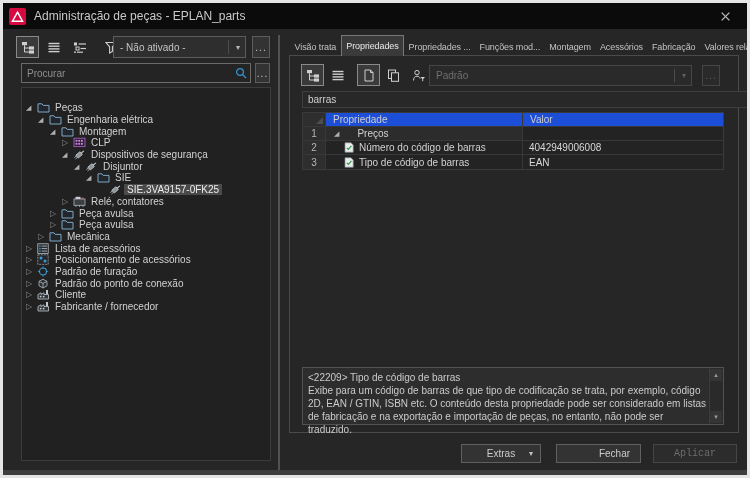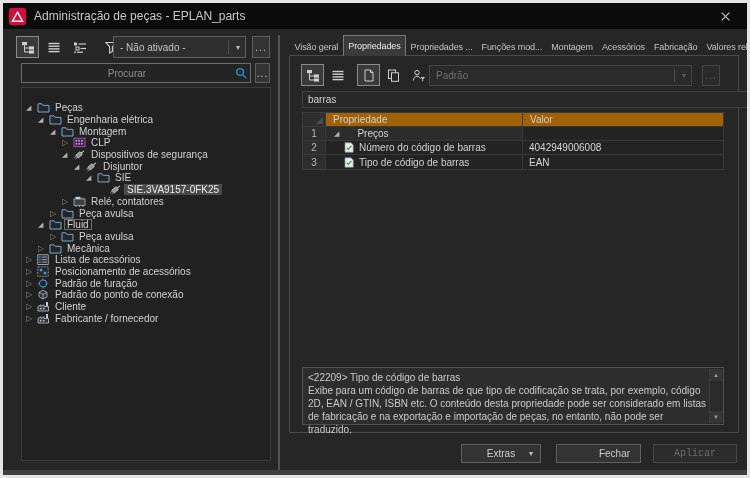--- a/index.html
+++ b/index.html
@@ -38,21 +38,21 @@
   .pushbtn .btn-arr { position:absolute; right:7px; font-size:8px; color:#c0c0c0; }
 
   
   .lt-toolbar { position:absolute; left:13px; top:33px; display:flex; align-items:center; }
   .lt-toolbar .gap { width:3px; } .lt-toolbar .gap2 { width:8px; }
   .lt-dd { position:absolute; left:110px; top:33px; width:133px; height:22px; font-size:10px; }
   .lt-more1 { position:absolute; left:249px; top:33px; width:18px; height:22px; }
   .searchbox { position:absolute; left:18px; top:60px; width:230px; height:20px;
     background:#242424; border:1px solid #6b6b6b; display:flex; align-items:center; }
   .searchbox input { flex:1; background:transparent; border:none; outline:none;
-    color:#c6c6c6; font-size:10px; padding:0 5px; font-family:"Liberation Sans", sans-serif;text-align:center; }
+    color:#c6c6c6; font-size:10px; padding:0 5px; font-family:"Liberation Sans", sans-serif; }
   .searchbox input::placeholder { color:#8f8f8f; }
   .searchbox .mag { width:18px; display:flex; justify-content:center; }
   .lt-more2 { position:absolute; left:252px; top:60px; width:15px; height:20px; }
   .treebox { position:absolute; left:18px; top:84px; width:250px; height:374px;
     background:#212121; border:1px solid #3c3c3c; padding-top:14px; overflow:hidden; }
   .trow { height:11.7px; display:flex; align-items:center;
     padding-left:calc(4px + var(--lv)*12px); white-space:nowrap; }
   .exp { width:11px; flex:0 0 11px; font-size:7px; color:#9a9a9a; line-height:11px; }
   .exp.open::before { content:"◢"; color:#b0b0b0; }
   .exp.closed::before { content:"▷"; color:#8a8a8a; font-size:8px; }
@@ -86,21 +86,21 @@
   
   .ptable { position:absolute; left:12px; top:56px; width:422px;
     border:1px solid #3a3a3a; background:#232323; }
   .prow { display:flex; height:14px; border-bottom:1px solid #383838; }
   .prow:last-child { border-bottom:none; }
   .pc { display:flex; align-items:center; font-size:10px; overflow:hidden; white-space:nowrap; }
   .c-num { flex:0 0 23px; background:#2e2e2e; border-right:1px solid #383838;
     justify-content:center; color:#b5b5b5; position:relative; }
   .c-prop { flex:0 0 197px; border-right:1px solid #383838; color:#d2d2d2; }
   .c-val { flex:1; color:#d8d8d8; padding-left:6px; }
-  .prow.hdr { background:#a16207; color:#cfcfcf; }
+  .prow.hdr { background:#1d4ed8; color:#cfcfcf; }
   .prow.hdr .pc { color:#cfcfcf; }
   .prow.hdr .c-prop, .prow.hdr .c-val { padding-left:7px; }
   .prow.group .c-prop { background:#2c2c2c; }
   .grp-tri { font-size:7px; color:#b0b0b0; margin:0 0 0 8px; }
   .grp-text { margin-left:18px; }
   .prop-ico { margin-left:18px; margin-right:5px; display:flex; align-items:center; }
   .corner-tri { position:absolute; right:2px; bottom:2px; width:0; height:0;
     border-left:7px solid transparent; border-bottom:7px solid #4e4e4e; }
 
   
@@ -381,29 +381,20 @@
       </div>
     <div class="trow" style="--lv:2">
         <span class="exp closed"></span>
         <span class="ico">
           <svg width="13" height="11">
             <use href="#s-folder"></use>
           </svg>
         </span>
         <span class="tlabel">Peça avulsa</span>
       </div>
-    <div class="trow" style="--lv:1">
-        <span class="exp open"></span>
-        <span class="ico">
-          <svg width="13" height="11">
-            <use href="#s-folder"></use>
-          </svg>
-        </span>
-        <span class="tlabel focus">Fluid</span>
-      </div>
     <div class="trow" style="--lv:2">
         <span class="exp closed"></span>
         <span class="ico">
           <svg width="13" height="11">
             <use href="#s-folder"></use>
           </svg>
         </span>
         <span class="tlabel">Peça avulsa</span>
       </div>
     <div class="trow" style="--lv:1">
@@ -467,21 +458,21 @@
             <use href="#s-factory"></use>
           </svg>
         </span>
         <span class="tlabel">Fabricante / fornecedor</span>
       </div>
   </div>
 
   <div class="splitter"></div>
 
   <div class="tabs">
-    <span class="tab">Visão geral</span>
+    <span class="tab">Visão trata</span>
     <span class="tab active">Propriedades</span>
     <span class="tab">Propriedades ...</span>
     <span class="tab">Funções mod...</span>
     <span class="tab">Montagem</span>
     <span class="tab">Acessórios</span>
     <span class="tab">Fabricação</span>
     <span class="tab">Valores relacio...</span>
   </div>
 
   <div class="rbox">

